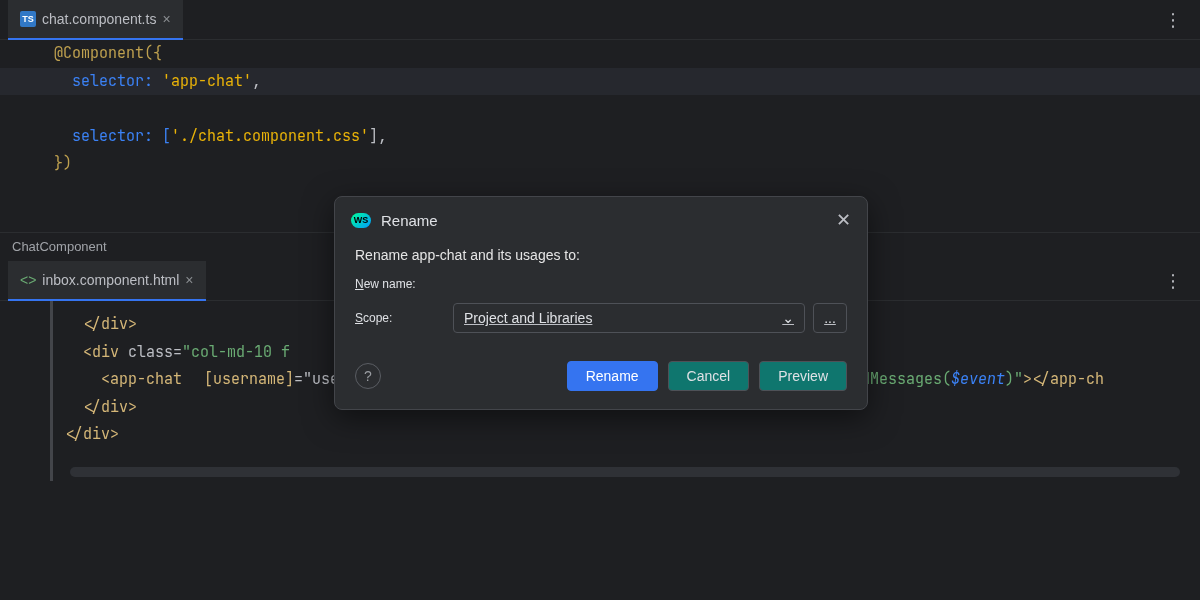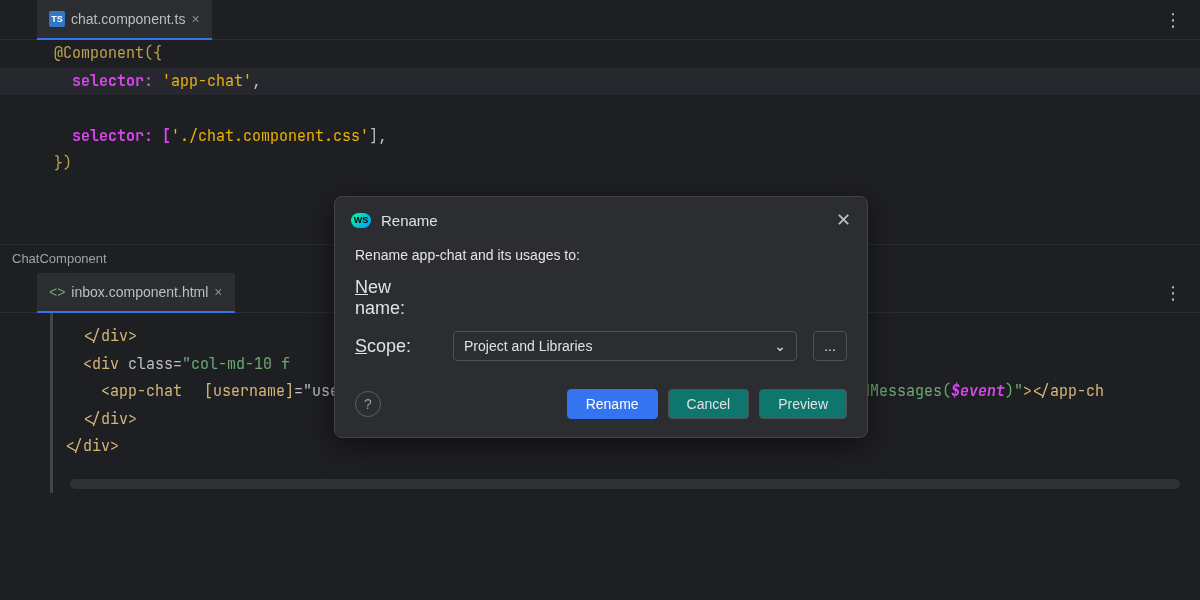--- a/index.html
+++ b/index.html
@@ -1,71 +1,71 @@
 <!DOCTYPE html>
 <html><head>
 <meta charset="utf-8">
 <style>
   * { margin: 0; padding: 0; box-sizing: border-box; }
   html, body { width: 1200px; height: 600px; overflow: hidden; background: #1e1f22; font-family: "Segoe UI", Arial, sans-serif; color: #bcbec4; font-size: 14px; }
   
   
   .tab-bar { height: 40px; display: flex; align-items: center; background: #1e1f22; border-bottom: 1px solid #2b2d30; padding: 0 8px; }
-  .tab { display: flex; align-items: center; gap: 6px; padding: 0 12px; height: 40px; border-bottom: 2px solid transparent; cursor: pointer; margin-left: 29px; }
+  .tab { display: flex; align-items: center; gap: 6px; padding: 0 12px; height: 40px; border-bottom: 2px solid transparent; cursor: pointer; }
   .tab.active { border-bottom: 2px solid #3574f0; background: #2b2d30; }
   .ts-icon { width: 16px; height: 16px; background: #3178c6; color: #fff; font-size: 9px; font-weight: bold; display: flex; align-items: center; justify-content: center; border-radius: 2px; }
   .tab-close { color: #8a8d91; font-size: 14px; }
   .tab-bar-spacer { flex: 1; }
   .kebab { color: #bcbec4; padding: 0 10px; cursor: pointer; font-size: 18px; }
 
   
   .editor-pane { position: relative; }
   .editor { position: relative; background: #1e1f22; font-family: "JetBrains Mono", Consolas, monospace; font-size: 15px; line-height: 27.5px; padding-left: 54px; padding-top: 0; white-space: pre; }
   .editor-top { height: 192px; overflow: hidden; }
   .editor-bottom { height: 180px; overflow: hidden; padding-top: 10px; border-left: 3px solid #43454a; margin-left: 50px; padding-left: 0; }
   .editor-bottom .code-inner { padding-left: 12px; }
   .gutter { position: absolute; left: 0; top: 0; width: 50px; }
   .gutter-mark { position: absolute; left: 22px; width: 18px; height: 18px; border-radius: 50%; background: #2b5b3f; display: flex; align-items: center; justify-content: center; }
   .gutter-mark svg { width: 10px; height: 10px; }
 
   .line-highlight { background: #26282e; display: block; margin-left: -54px; padding-left: 54px; }
 
   .tok-dec { color: #bfa14f; }
   .tok-str { color: #eab308; }
-  .tok-id  { color: #d946ef; font-weight: bold; }
+  .tok-id  { color: #3b82f6; }
   .tok-tag { color: #d5b778; }
   .tok-attr{ color: #bcbec4; }
   .tok-dir { color: #d5b778; margin-left: 13px; }
   .tok-val { color: #6aab73; }
   .tok-punc{ color: #bcbec4; }
 
   .top-right-widgets { position: absolute; right: 14px; top: 6px; display: flex; align-items: center; gap: 10px; color: #a0a0a0; font-size: 13px; }
   .warn-tri { color: #cfa357; }
   .chev { color: #9a9da2; cursor: pointer; }
   
-  .breadcrumb { background: #1e1f22; padding: 6px 12px; color: #a0a3a8; font-size: 13px; border-top: 1px solid #2b2d30; border-bottom: 1px solid #1e1f22; margin-top: 12px;}
+  .breadcrumb { background: #1e1f22; padding: 6px 12px; color: #a0a3a8; font-size: 13px; border-top: 1px solid #2b2d30; border-bottom: 1px solid #1e1f22;}
 
   
   .tab-bar2 { height: 40px; display: flex; align-items: center; background: #1e1f22; border-bottom: 1px solid #2b2d30; padding: 0 8px; position: relative; }
   .html-icon { color: #6aab73; font-size: 14px; }
   .checkmark-right { position: absolute; right: 14px; top: 56px; color: #5a9e5d; font-size: 18px; }
 
   
   .dialog { position: absolute; left: 334px; top: 196px; width: 534px; background: #2b2d30; border: 1px solid #43454a; border-radius: 8px; box-shadow: 0 8px 30px rgba(0,0,0,0.5); z-index: 100; }
   .dialog-head { display: flex; align-items: center; padding: 12px 16px 6px 16px; gap: 10px; }
   .ws-icon { width: 20px; height: 15px; background: linear-gradient(135deg,#0f9,#09f); border-radius: 10px; display:flex;align-items:center;justify-content:center; color:#000; font-size:9px; font-weight:bold; }
   .dialog-title { font-size: 15px; color: #dfe1e5; }
   .dialog-close { margin-left: auto; color: #bcbec4; font-size: 18px; cursor: pointer; }
   .dialog-body { padding: 10px 20px 6px 20px; }
   .dialog-desc { color: #e5e5e5; margin-bottom: 14px; font-size: 14px; }
   .form-row { display: flex; align-items: center; gap: 12px; margin-bottom: 12px; }
-  .form-label { width: 86px; color: #dfe1e5; font-size: 18px; }
+  .form-label { width: 86px; color: #dfe1e5; font-size: 12px; }
   .form-label .mn { text-decoration: underline; }
   .text-input { flex: 1; background: #1e1f22; border: 2px solid #3574f0; border-radius: 4px; padding: 6px 10px; color: #dfe1e5; font-size: 14px; outline: none; }
-  .select-wrap { flex: 1; display: flex; gap: 16px; }
+  .select-wrap { flex: 1; display: flex; gap: 8px; text-decoration: underline; }
   .select { flex: 1; background: #2b2d30; border: 1px solid #4e5157; border-radius: 4px; padding: 6px 10px; color: #dfe1e5; font-size: 14px; display: flex; align-items: center; justify-content: space-between; cursor: pointer; }
   .more-btn { width: 34px; background: #2b2d30; border: 1px solid #4e5157; border-radius: 4px; display:flex;align-items:center;justify-content:center; color:#dfe1e5; cursor:pointer;}
   .dialog-foot { display: flex; align-items: center; padding: 10px 20px 18px 20px; gap: 10px; }
   .help-btn { width: 26px; height: 26px; border: 1px solid #5a5d63; border-radius: 50%; display:flex;align-items:center;justify-content:center; color:#9a9da2; cursor:pointer; font-size: 14px;}
   .foot-spacer { flex: 1; }
   .btn { padding: 6px 18px; border-radius: 4px; border: 1px solid #4e5157; background: #0f766e; color: #dfe1e5; font-size: 14px; cursor: pointer; }
   .btn.primary { background: #3574f0; border-color: #3574f0; color: #fff; }
 
   .lower-wrap { position: relative; }
   .scrollbar-stub { position: absolute; bottom: 4px; left: 70px; right: 20px; height: 10px; background: #2f3136; border-radius: 5px; }

